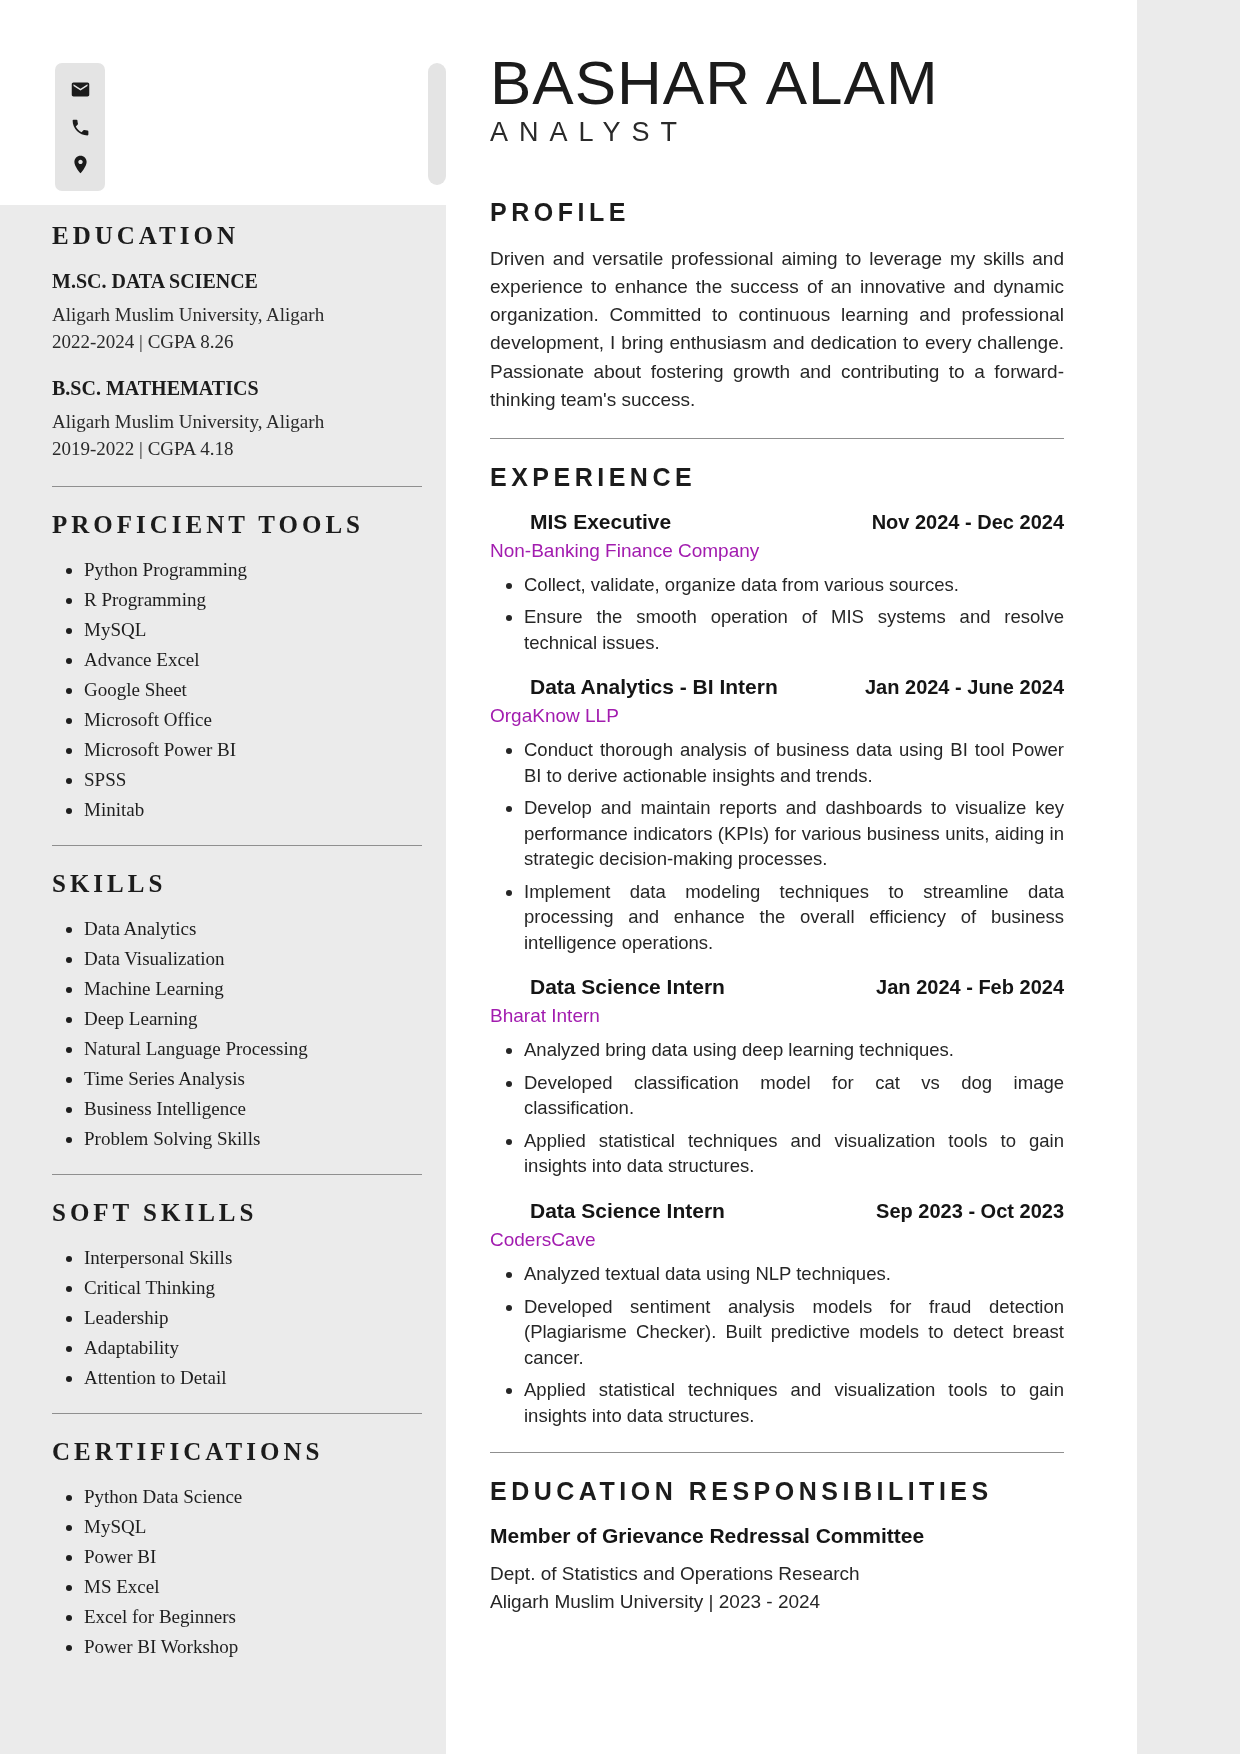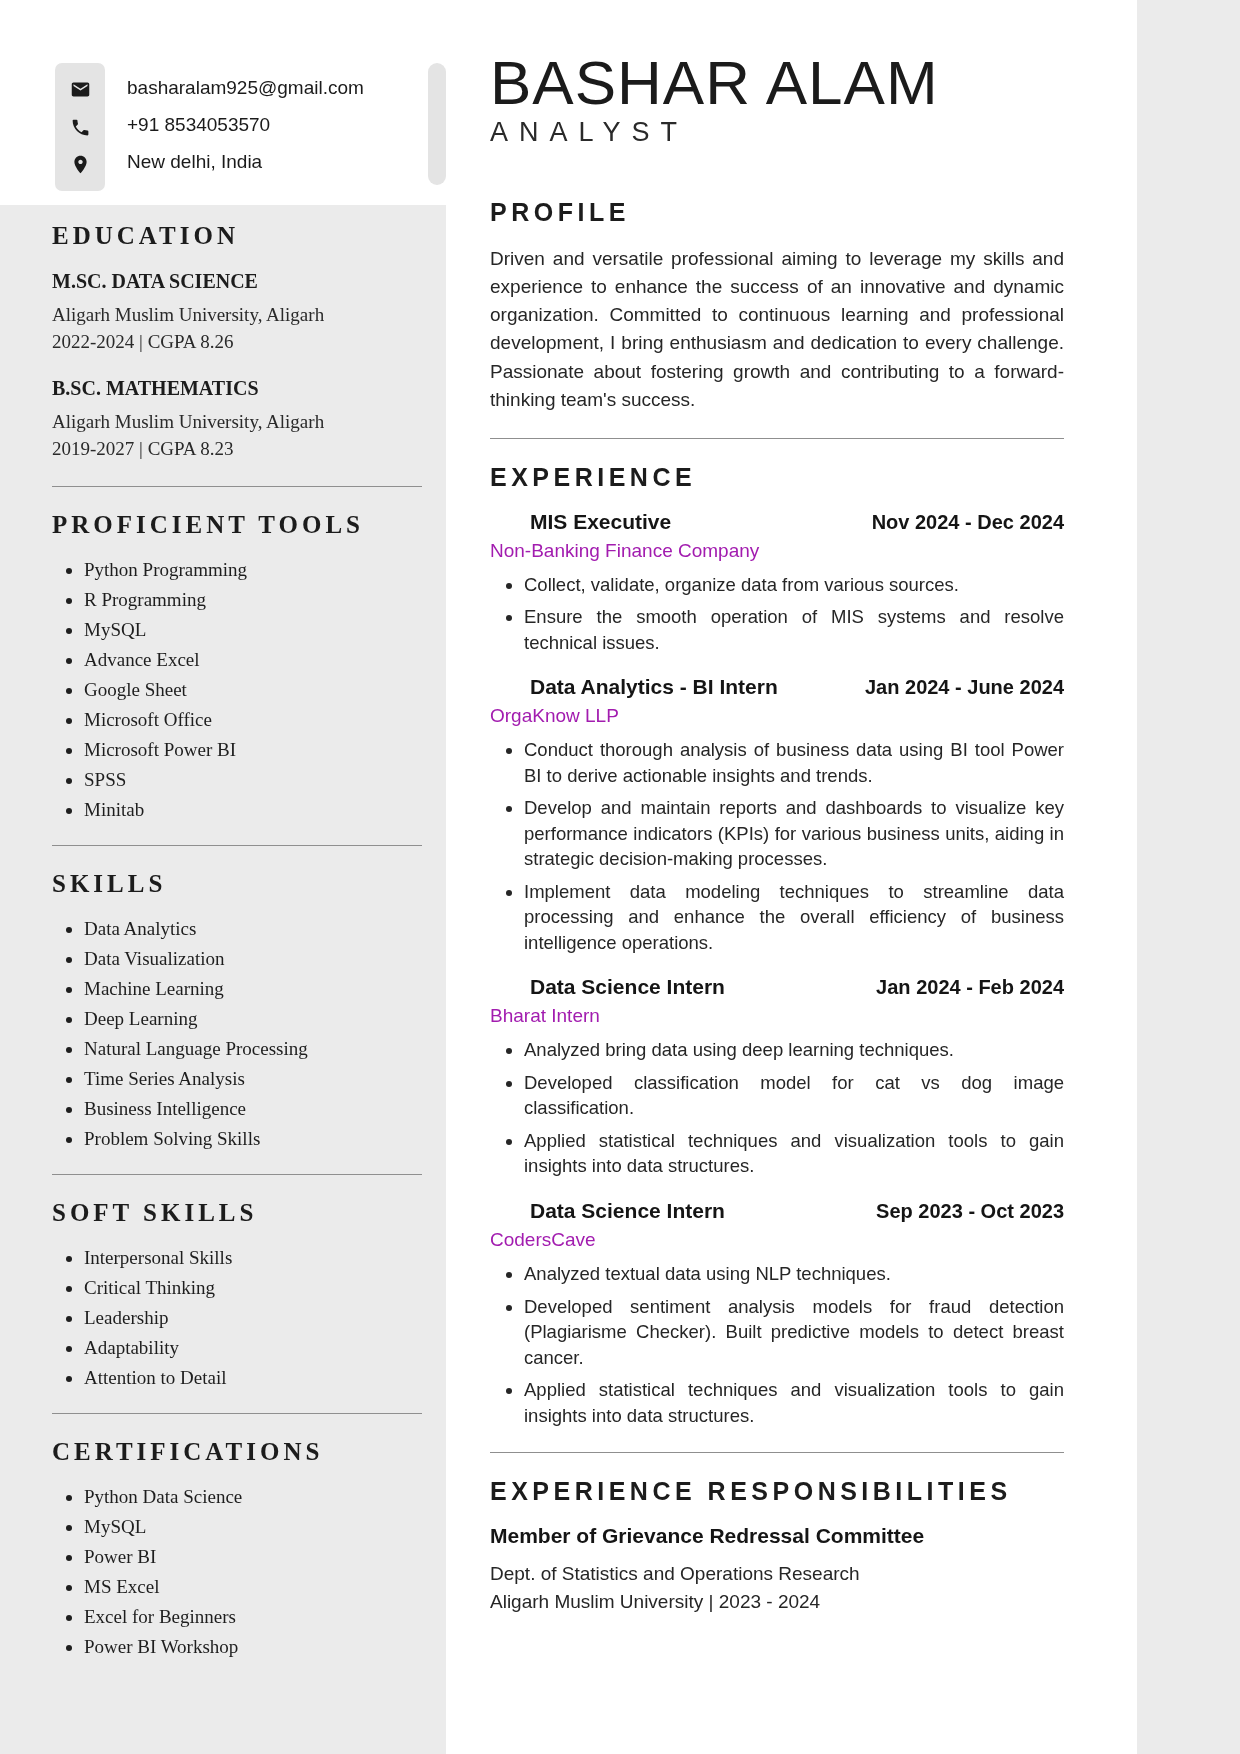--- a/index.html
+++ b/index.html
@@ -69,39 +69,34 @@
           <path d="M6.62 10.79c1.44 2.83 3.76 5.14 6.59 6.59l2.2-2.2c.27-.27.67-.36 1.02-.24 1.12.37 2.33.57 3.57.57.55 0 1 .45 1 1V20c0 .55-.45 1-1 1-9.39 0-17-7.61-17-17 0-.55.45-1 1-1h3.5c.55 0 1 .45 1 1 0 1.25.2 2.45.57 3.57.11.35.03.74-.25 1.02l-2.2 2.2z"></path>
         </svg>
     </span>
     <span>
       <svg viewBox="0 0 24 24">
           <path d="M12 2C8.13 2 5 5.13 5 9c0 5.25 7 13 7 13s7-7.75 7-13c0-3.87-3.13-7-7-7zm0 9.5c-1.38 0-2.5-1.12-2.5-2.5s1.12-2.5 2.5-2.5 2.5 1.12 2.5 2.5-1.12 2.5-2.5 2.5z"></path>
         </svg>
     </span>
   </div>
   <div class="deco-bar"></div>
-  <div class="contact-lines">
-    <div class="contact-line">basharalam925@gmail.com</div>
-    <div class="contact-line">+91 8534053570</div>
-    <div class="contact-line">New delhi, India</div>
-  </div>
 
   <aside class="sidebar">
 
     <section>
       <h2>EDUCATION</h2>
       <div class="edu">
         <h3>M.SC. DATA SCIENCE</h3>
         <p>Aligarh Muslim University, Aligarh</p>
         <p>2022-2024 | CGPA 8.26</p>
       </div>
       <div class="edu">
         <h3>B.SC. MATHEMATICS</h3>
         <p>Aligarh Muslim University, Aligarh</p>
-        <p>2019-2027 | CGPA 8.23</p>
+        <p>2019-2022 | CGPA 4.18</p>
       </div>
     </section>
     <hr class="div">
 
     <section>
       <h2>PROFICIENT TOOLS</h2>
       <ul>
         <li>Python Programming</li>
         <li>R Programming</li>
         <li>MySQL</li>
@@ -218,21 +213,21 @@
           <li>Analyzed textual data using NLP techniques.</li>
           <li>Developed sentiment analysis models for fraud detection (Plagiarisme Checker). Built predictive models to detect breast cancer.</li>
           <li>Applied statistical techniques and visualization tools to gain insights into data structures.</li>
         </ul>
       </div>
 
     </section>
     <hr class="div">
 
     <section>
-      <h2>EXPERIENCE RESPONSIBILITIES</h2>
+      <h2>EDUCATION RESPONSIBILITIES</h2>
       <div class="add-role">Member of Grievance Redressal Committee</div>
       <p class="add-line">Dept. of Statistics and Operations Research</p>
       <p class="add-line">Aligarh Muslim University | 2023 - 2024</p>
     </section>
 
   </main>
 
 </div>
 
 </body></html>

